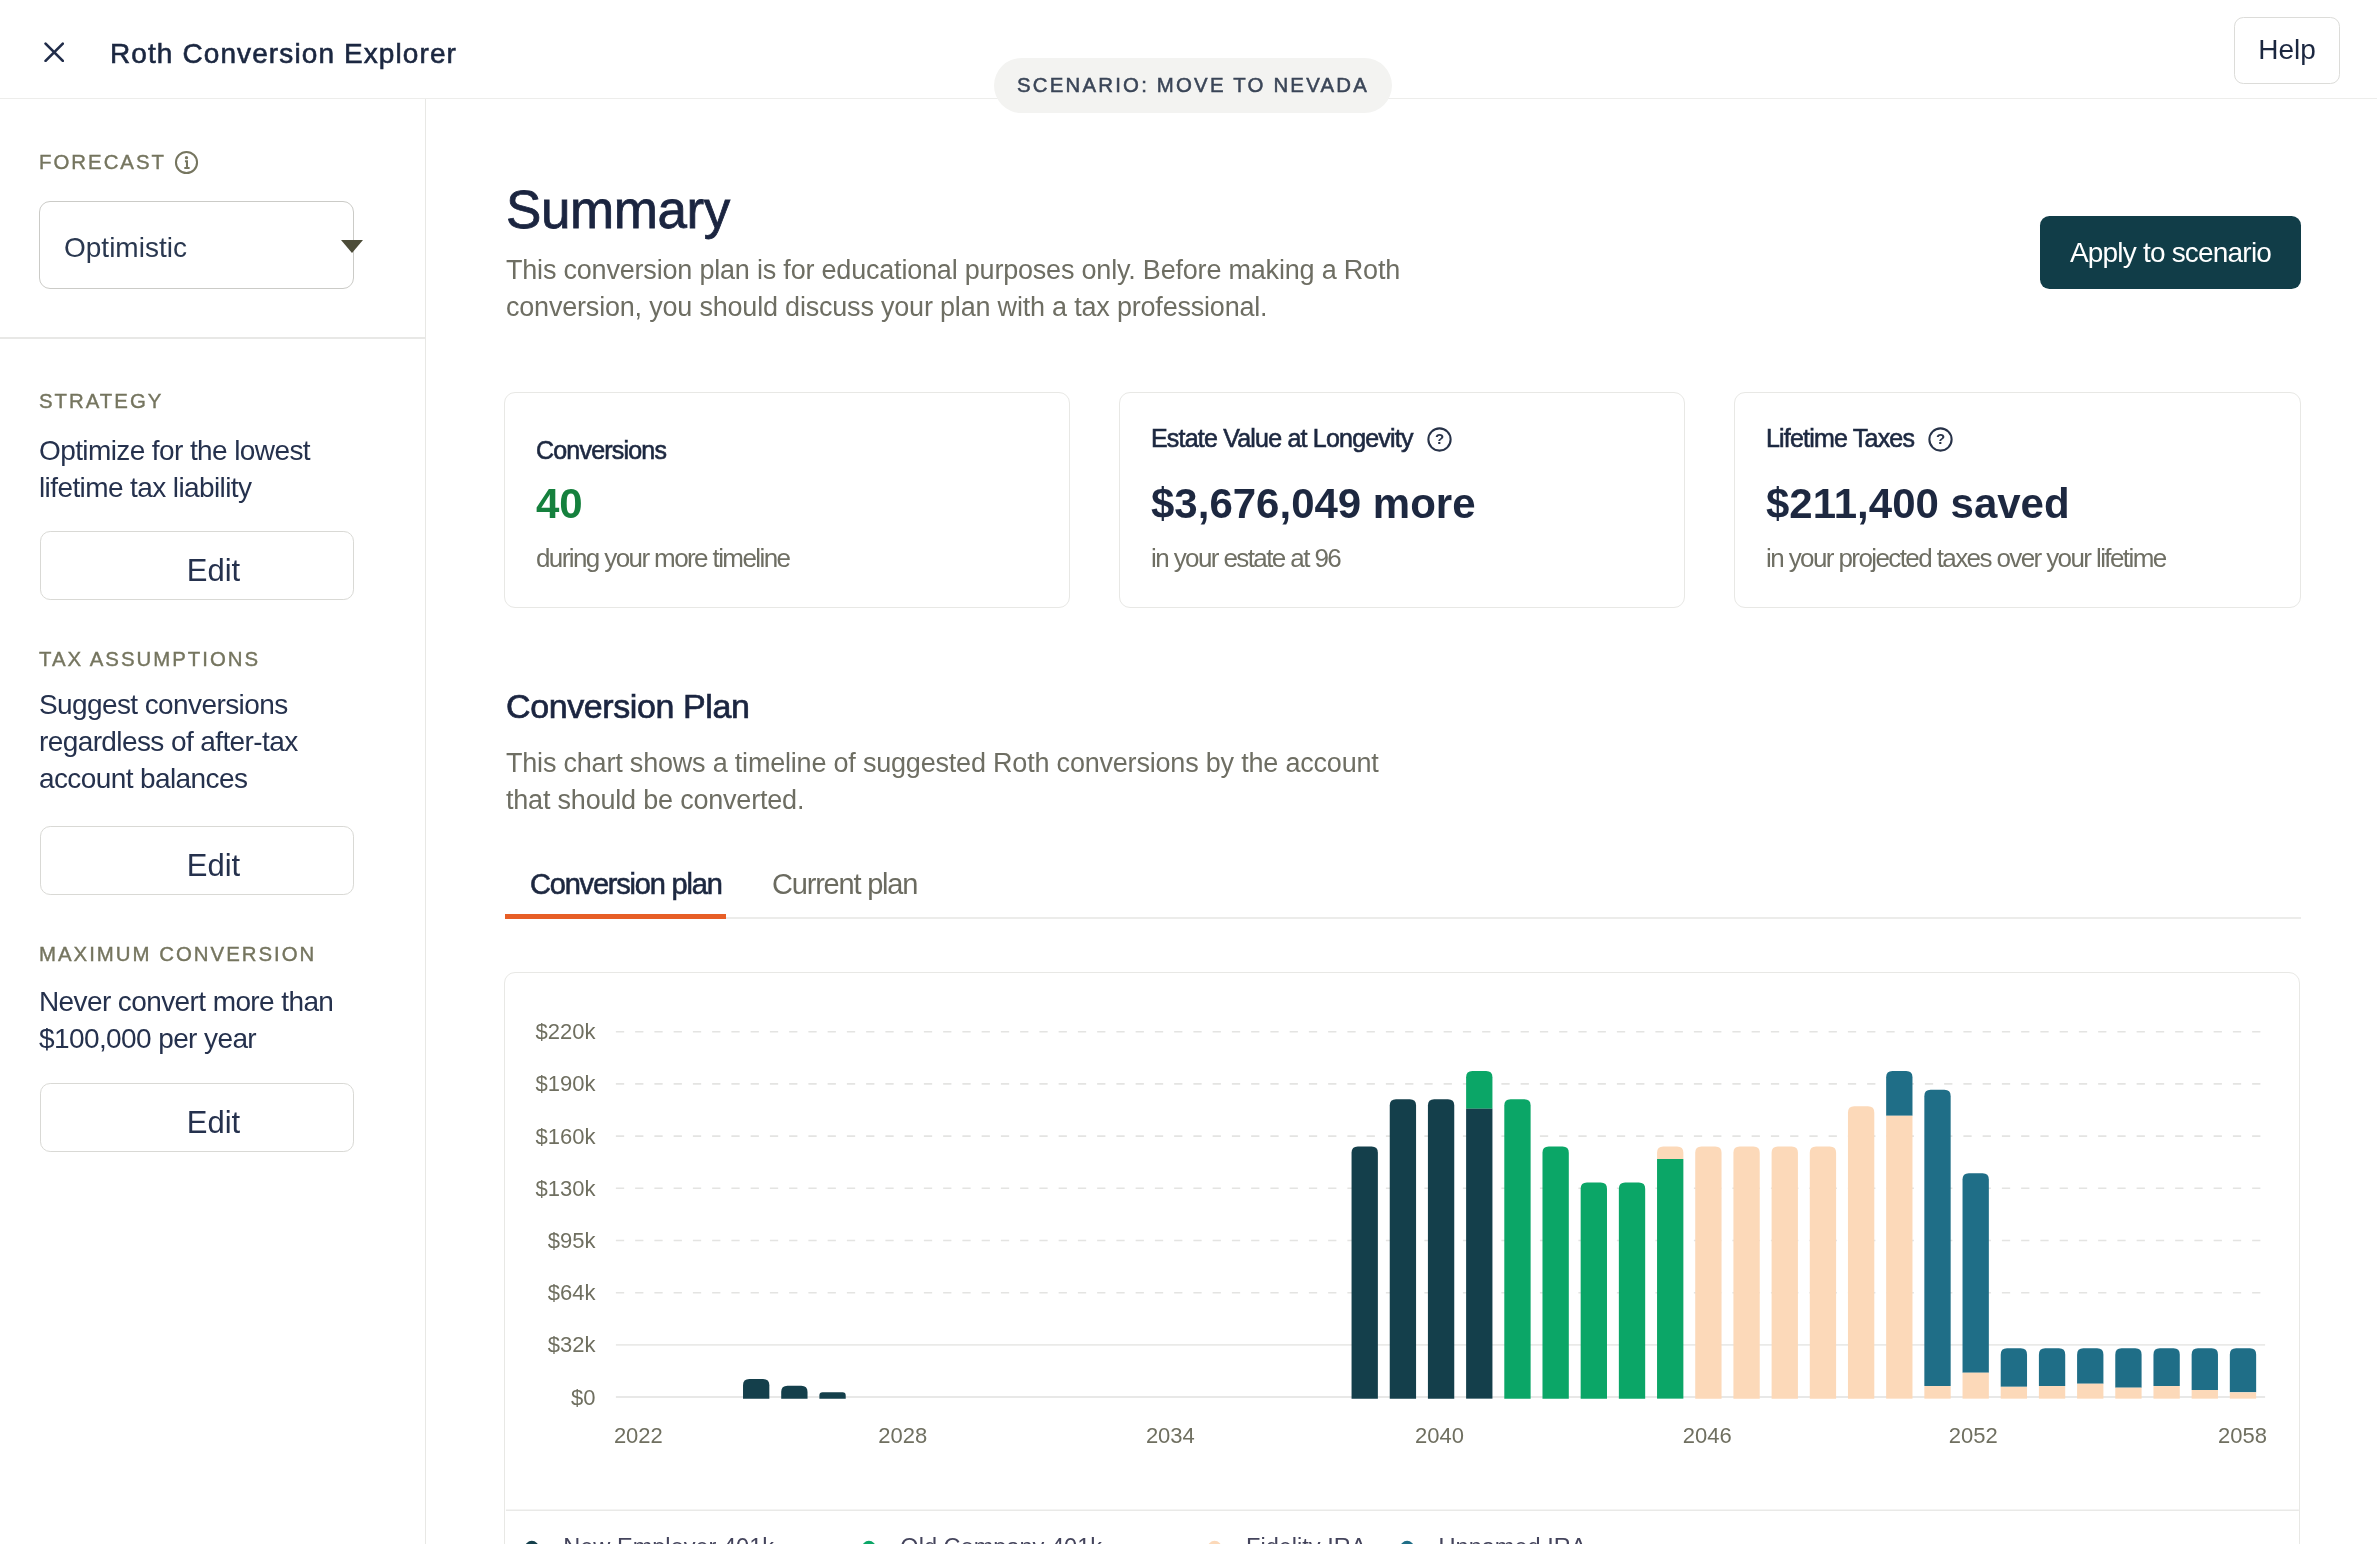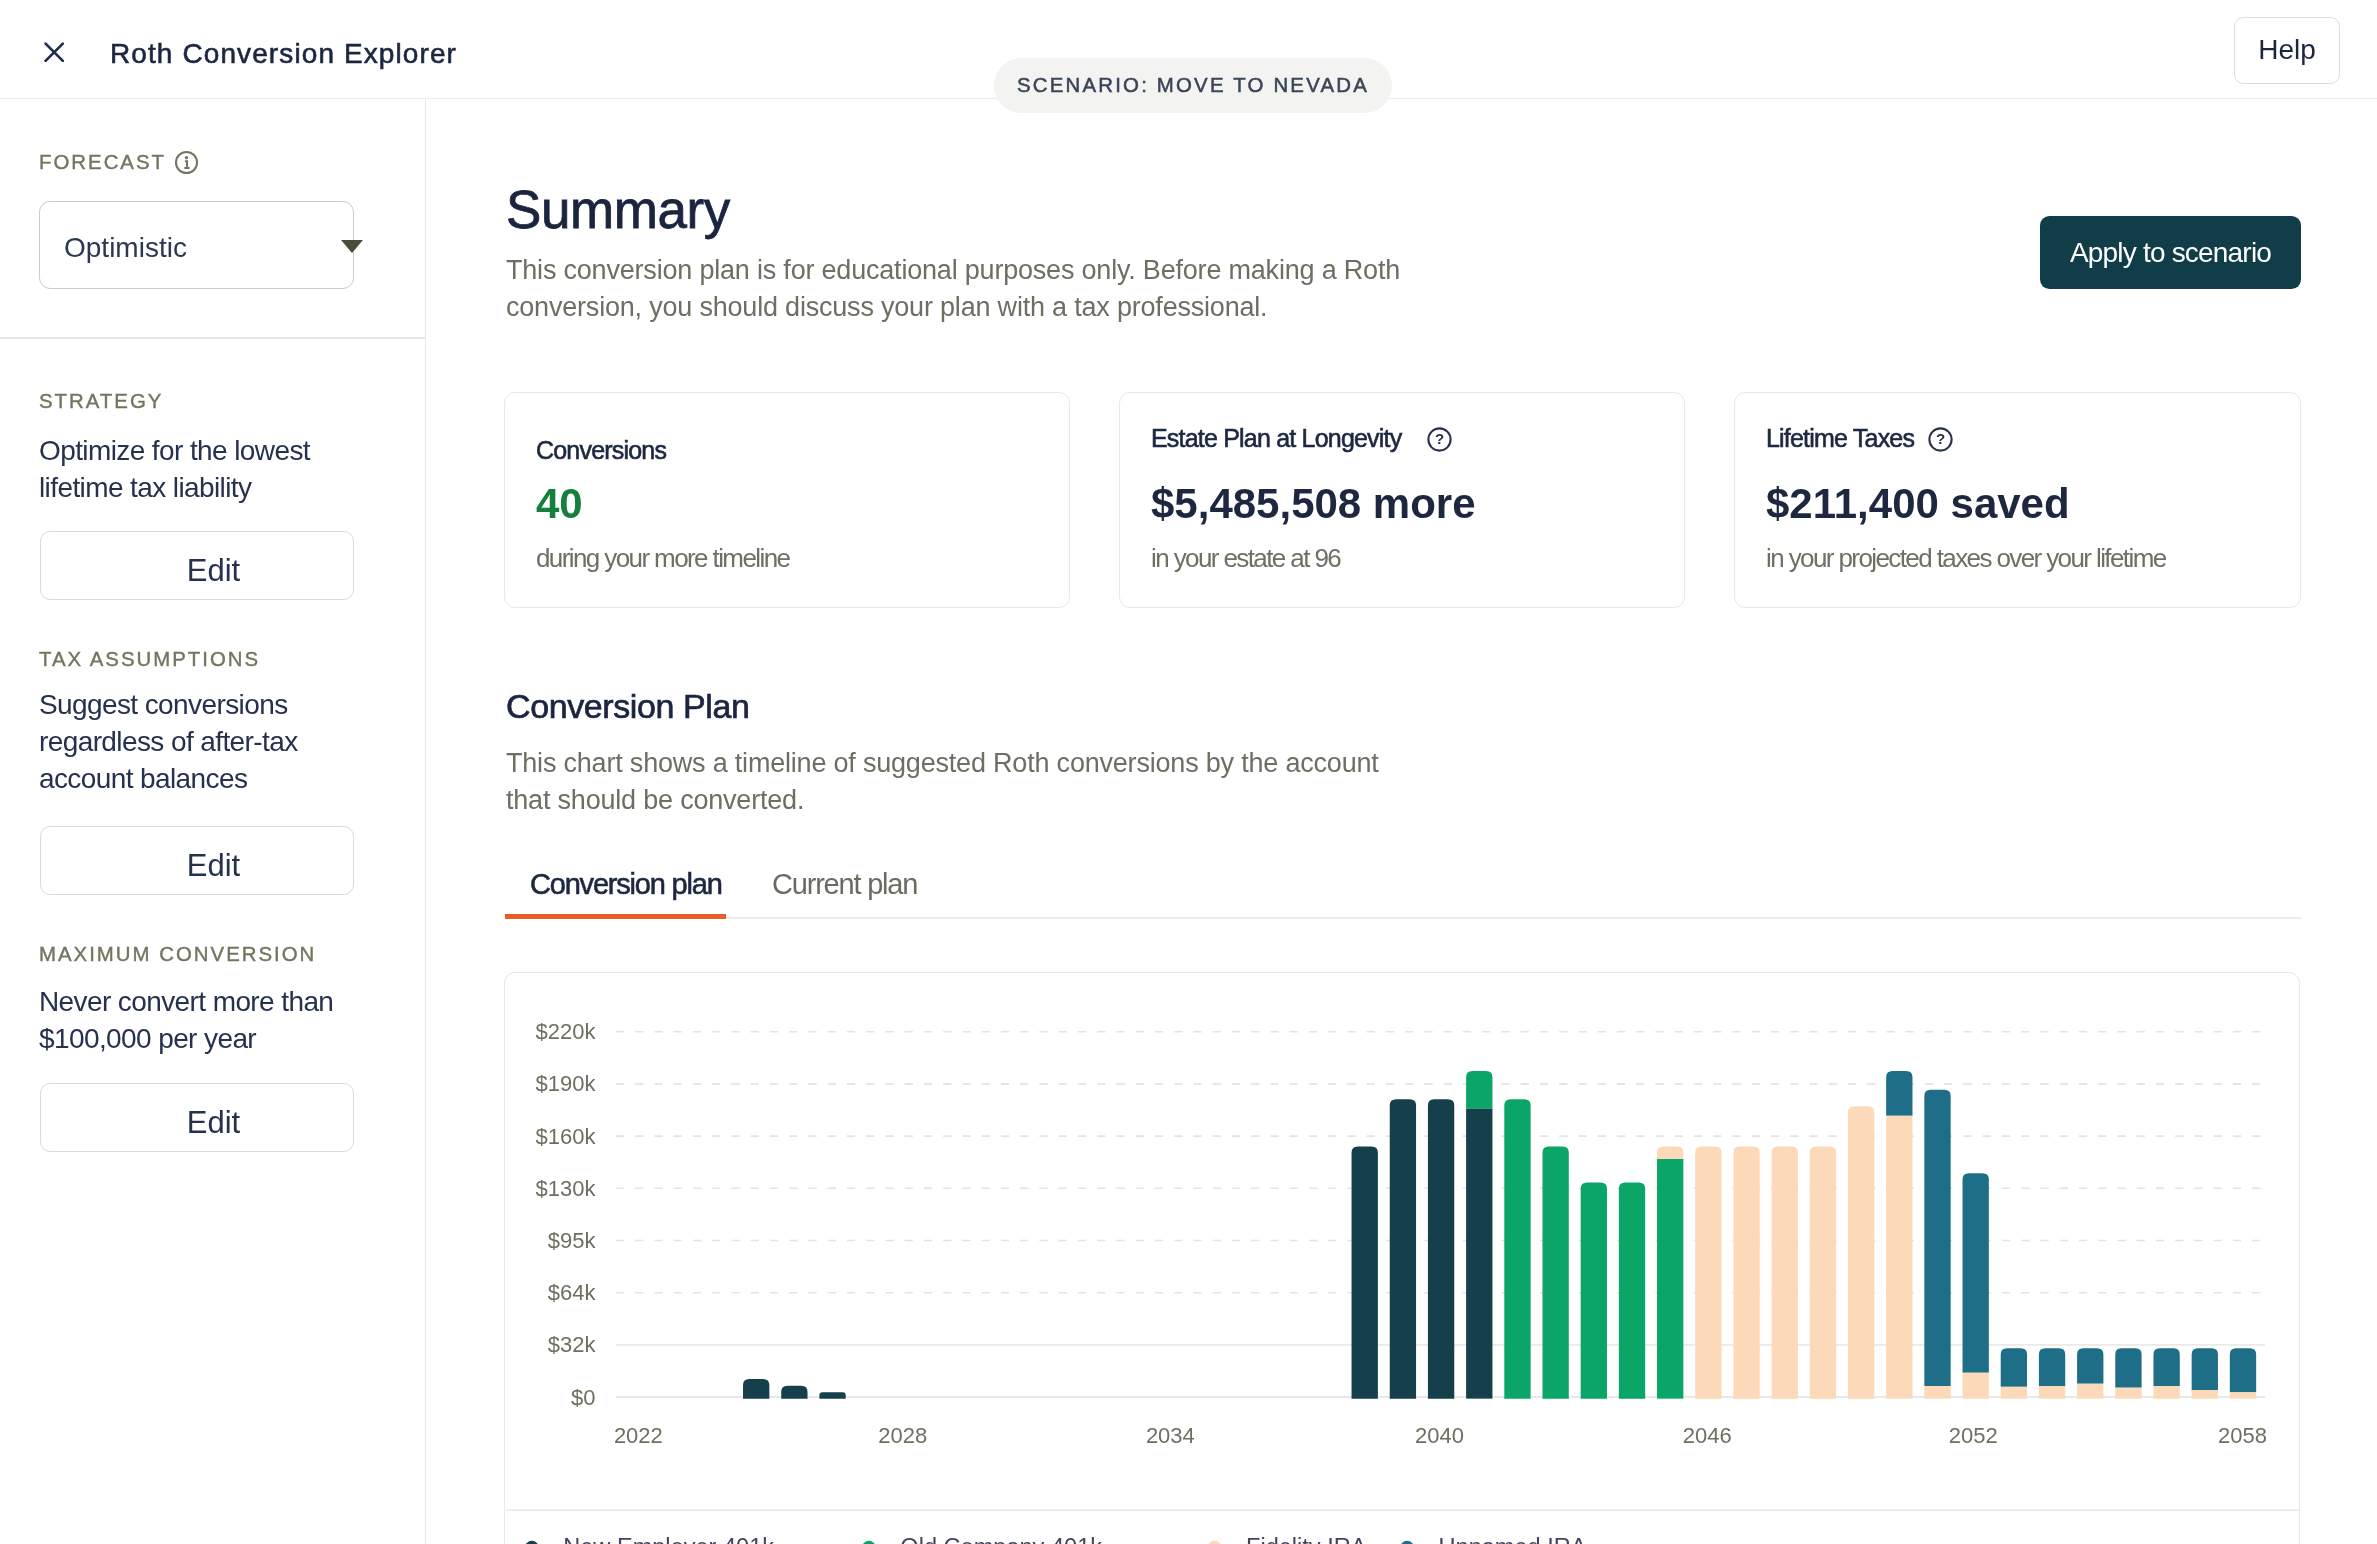--- a/index.html
+++ b/index.html
@@ -53,26 +53,26 @@
      display:flex;align-items:center;justify-content:center;font-size:28px;letter-spacing:-0.8px;color:#fff;">Apply to scenario</div>
 
 <div class="abs" style="left:504px;top:392px;width:566px;height:216px;border:1.6px solid #e8e8e5;border-radius:11px;"></div>
 <div class="abs" style="left:1119px;top:392px;width:566px;height:216px;border:1.6px solid #e8e8e5;border-radius:11px;"></div>
 <div class="abs" style="left:1734px;top:392px;width:567px;height:216px;border:1.6px solid #e8e8e5;border-radius:11px;"></div>
 
 <div class="abs" style="left:536px;top:423px;font-size:25px;font-weight:400;-webkit-text-stroke:0.6px #1d2840;letter-spacing:-0.8px;color:#1d2840;line-height:31px;margin-top:12px;">Conversions</div>
 <div class="abs" style="left:536px;top:480px;font-size:42px;font-weight:700;color:#15803d;line-height:47px;">40</div>
 <div class="abs" style="left:536px;top:543px;font-size:26px;letter-spacing:-1.6px;color:#6f6f64;line-height:30px;">during your more timeline</div>
 
-<div class="abs" style="left:1151px;top:423px;font-size:25px;font-weight:400;-webkit-text-stroke:0.6px #1d2840;letter-spacing:-0.8px;color:#1d2840;line-height:31px;">Estate Plan at Longevity</div>
+<div class="abs" style="left:1151px;top:423px;font-size:25px;font-weight:400;-webkit-text-stroke:0.6px #1d2840;letter-spacing:-0.8px;color:#1d2840;line-height:31px;">Estate Value at Longevity</div>
 <svg class="abs" style="left:1426px;top:426px;" width="27" height="27" viewBox="0 0 34 34">
   <circle cx="17" cy="17" r="14" fill="none" stroke="#273248" stroke-width="2.6"></circle>
   <text x="17" y="23" text-anchor="middle" font-size="19" font-weight="700" fill="#273248" font-family="Liberation Sans">?</text>
 </svg>
-<div class="abs" style="left:1151px;top:480px;font-size:42px;font-weight:700;color:#1d2840;line-height:47px;">$5,485,508 more</div>
+<div class="abs" style="left:1151px;top:480px;font-size:42px;font-weight:700;color:#1d2840;line-height:47px;">$3,676,049 more</div>
 <div class="abs" style="left:1151px;top:543px;font-size:26px;letter-spacing:-1.6px;color:#6f6f64;line-height:30px;">in your estate at 96</div>
 
 <div class="abs" style="left:1766px;top:423px;font-size:25px;font-weight:400;-webkit-text-stroke:0.6px #1d2840;letter-spacing:-0.8px;color:#1d2840;line-height:31px;">Lifetime Taxes</div>
 <svg class="abs" style="left:1927px;top:426px;" width="27" height="27" viewBox="0 0 34 34">
   <circle cx="17" cy="17" r="14" fill="none" stroke="#273248" stroke-width="2.6"></circle>
   <text x="17" y="23" text-anchor="middle" font-size="19" font-weight="700" fill="#273248" font-family="Liberation Sans">?</text>
 </svg>
 <div class="abs" style="left:1766px;top:480px;font-size:42px;font-weight:700;color:#1d2840;line-height:47px;">$211,400 saved</div>
 <div class="abs" style="left:1766px;top:543px;font-size:26px;letter-spacing:-1.6px;color:#6f6f64;line-height:30px;">in your projected taxes over your lifetime</div>
 

